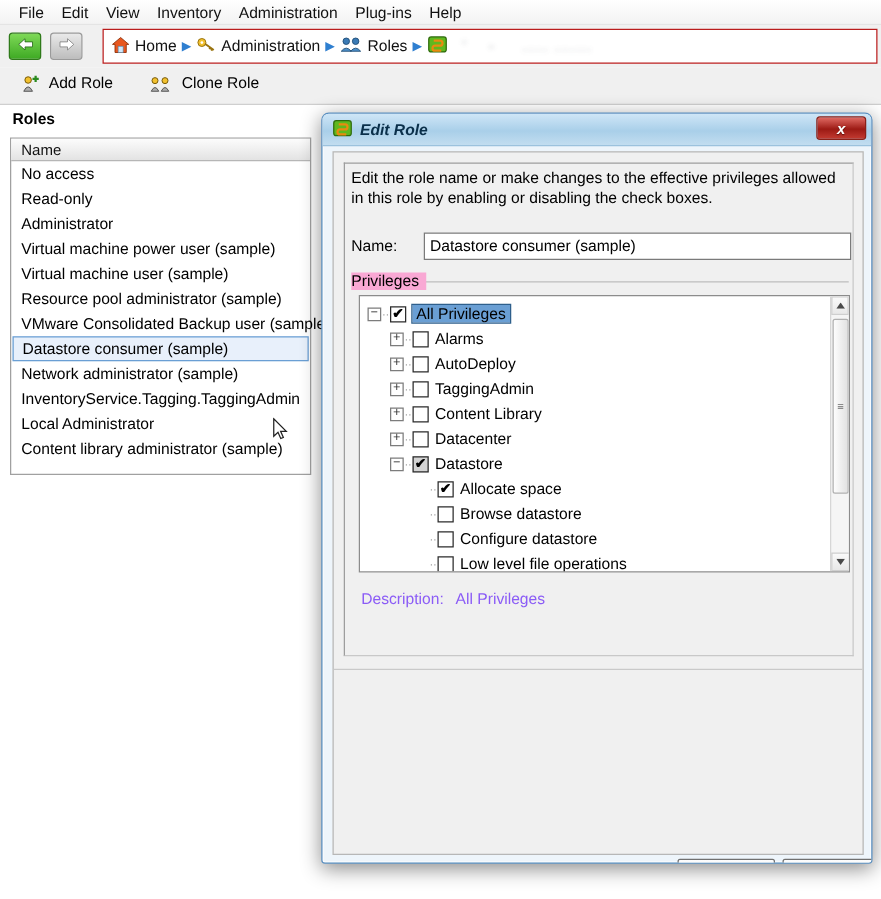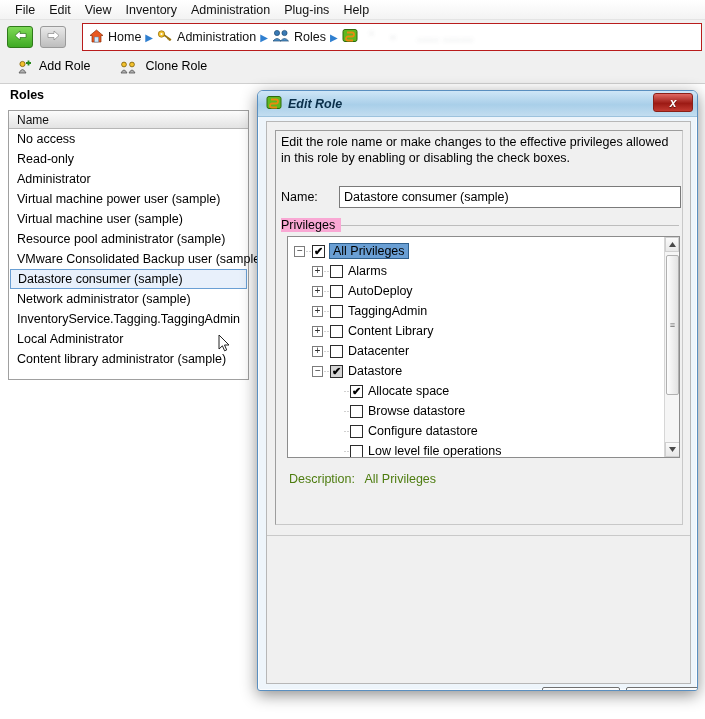--- a/index.html
+++ b/index.html
@@ -161,21 +161,21 @@
     width:13px;height:13px;border:1px solid #2b2b2b;background:#fff;
     display:inline-flex;align-items:center;justify-content:center;flex:none;
     margin-right:5px;
   }
   .cbx.grey { background:#d4d4d4; }
   .cbx .tick { font-size:11px; line-height:11px; color:#000; font-weight:bold; }
   .tlabel { color:#000; }
   .tlabel.sel { background:#6a9fd4; color:#000; padding:0 3px; outline:1px solid #2e5f8c; }
 
   .desc {
-    position:absolute; left:22px; top:350px; font-size:12.5px; color:#4d7c0f;
+    position:absolute; left:22px; top:350px; font-size:12.5px; color:#8b5cf6;
   }
   .inner-frame {
     position:absolute; left:8px; top:8px; width:408px; height:395px;
     border:1px solid #c8c8c8; border-top-color:#9d9d9d; border-left-color:#9d9d9d;
   }
   .btn-sep { position:absolute; left:0; top:413px; width:423px; height:1px; background:#c9c9c9; }
   .dlg-btn {
     position:absolute; top:565px; width:78px; height:23px;
     background:linear-gradient(#fdfdfd,#e4e4e4);
     border:1px solid #707070; border-radius:2px;

